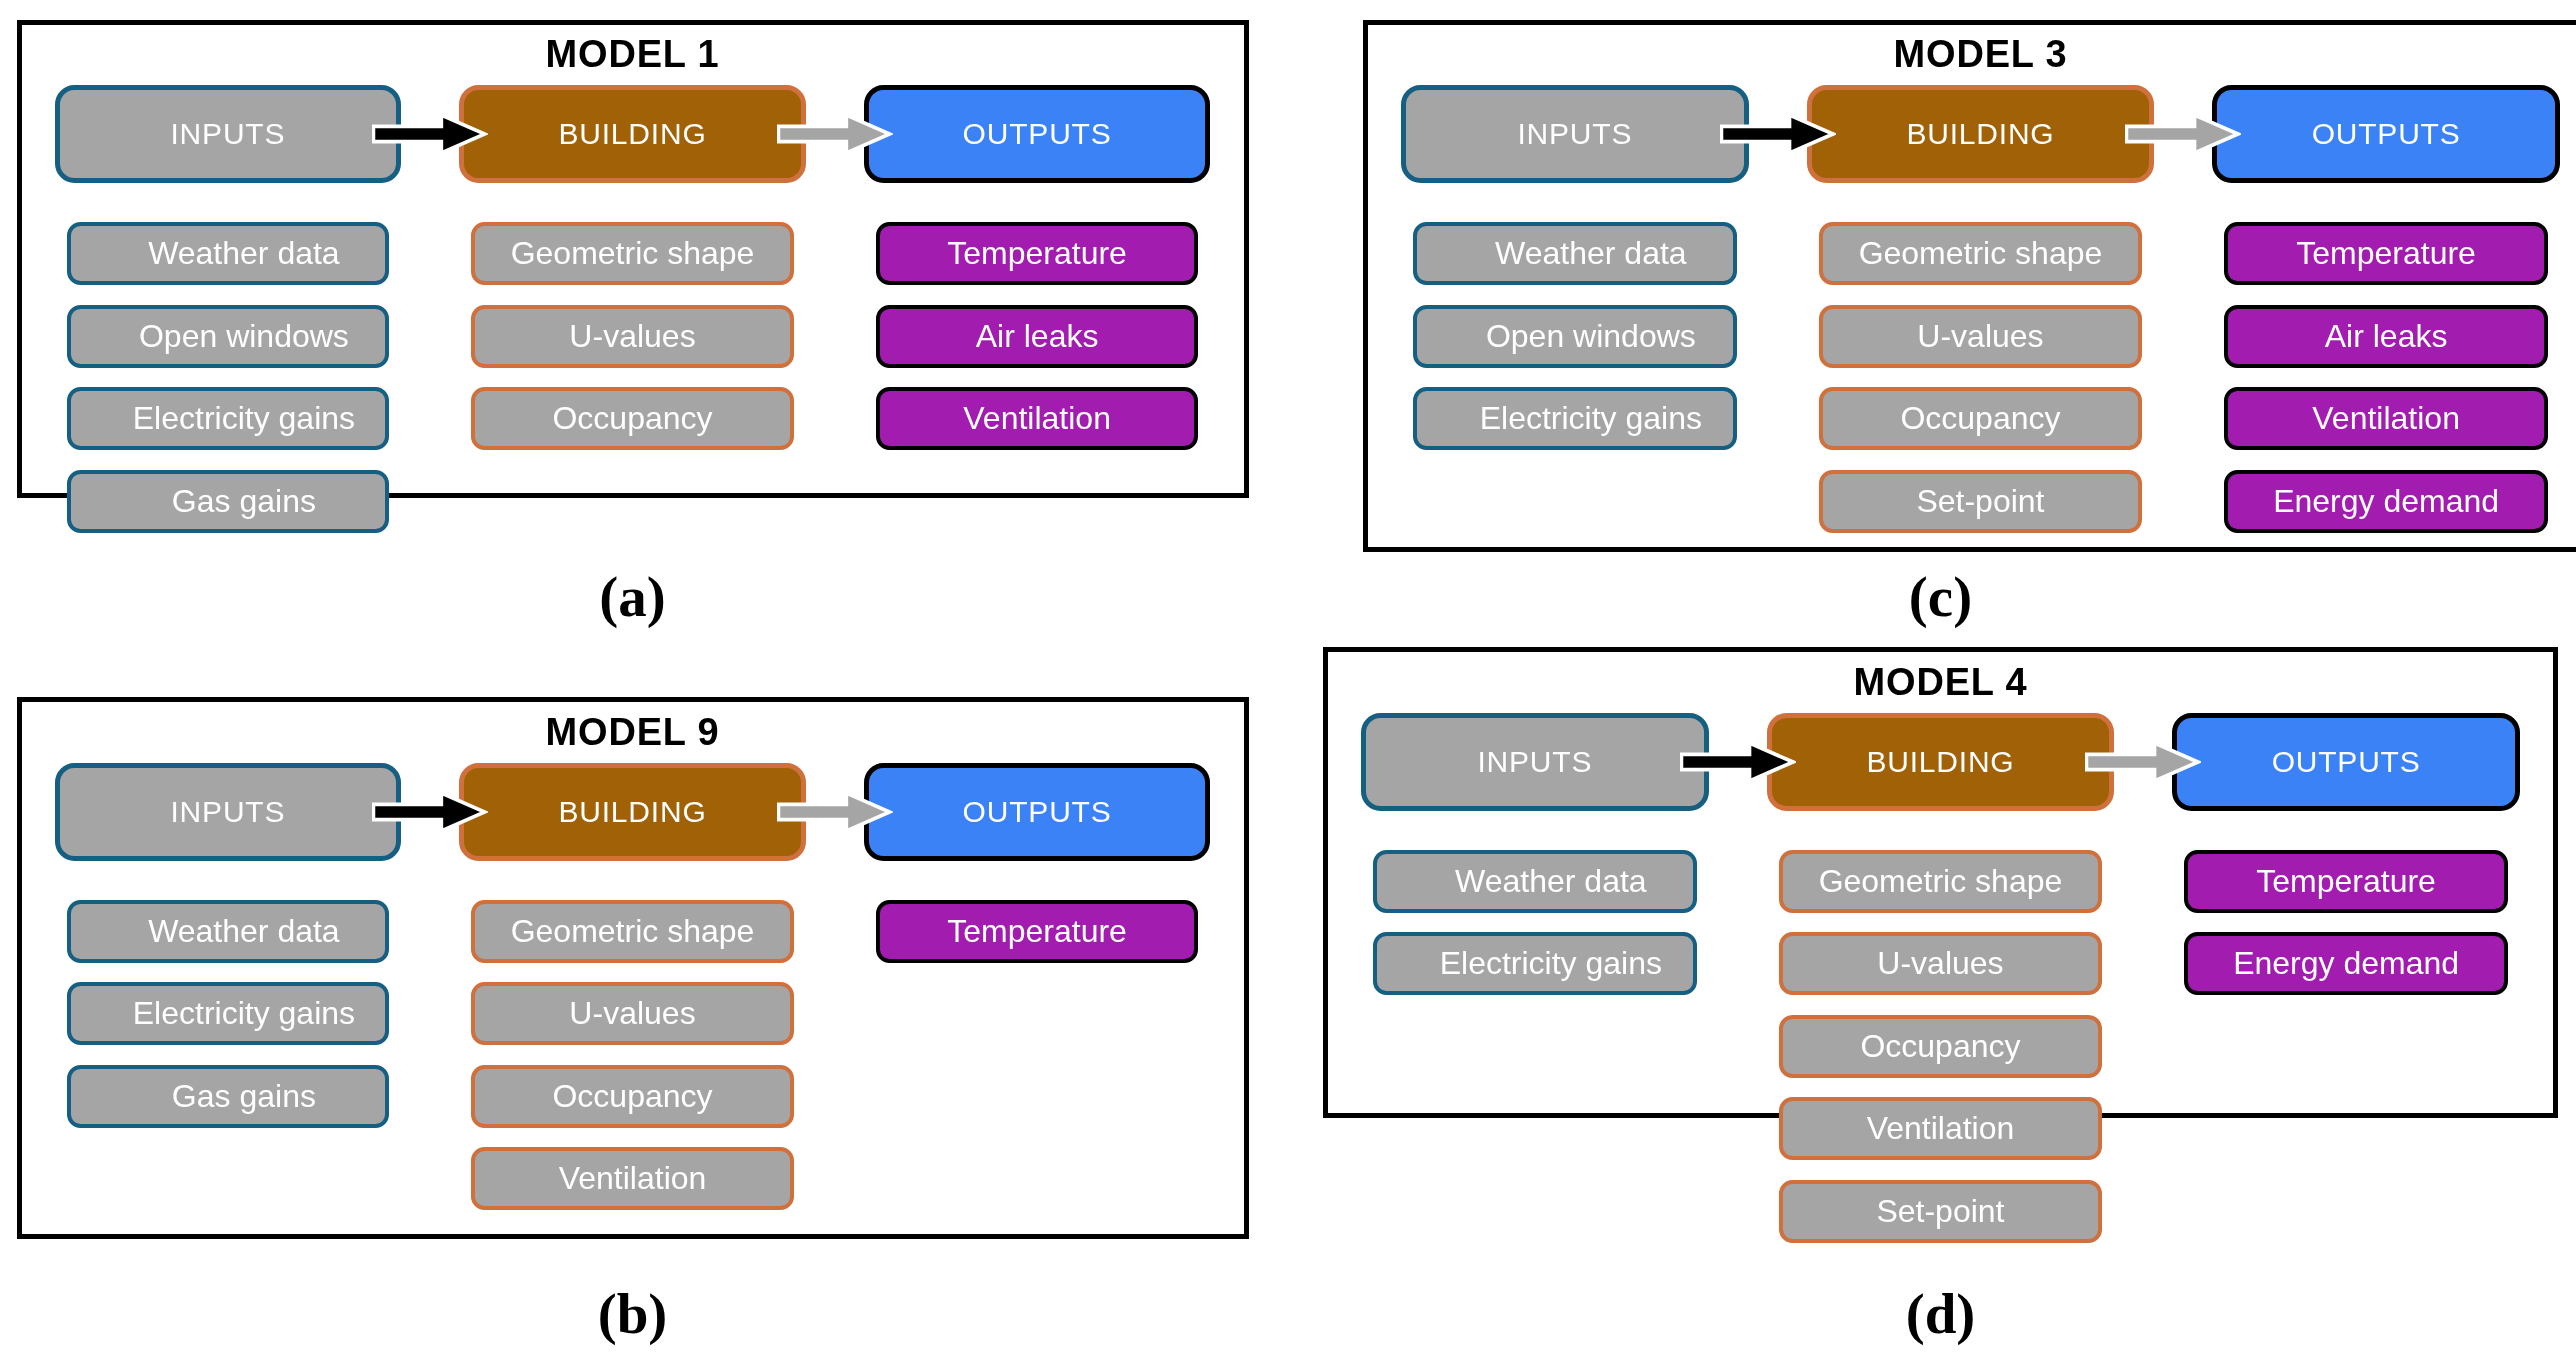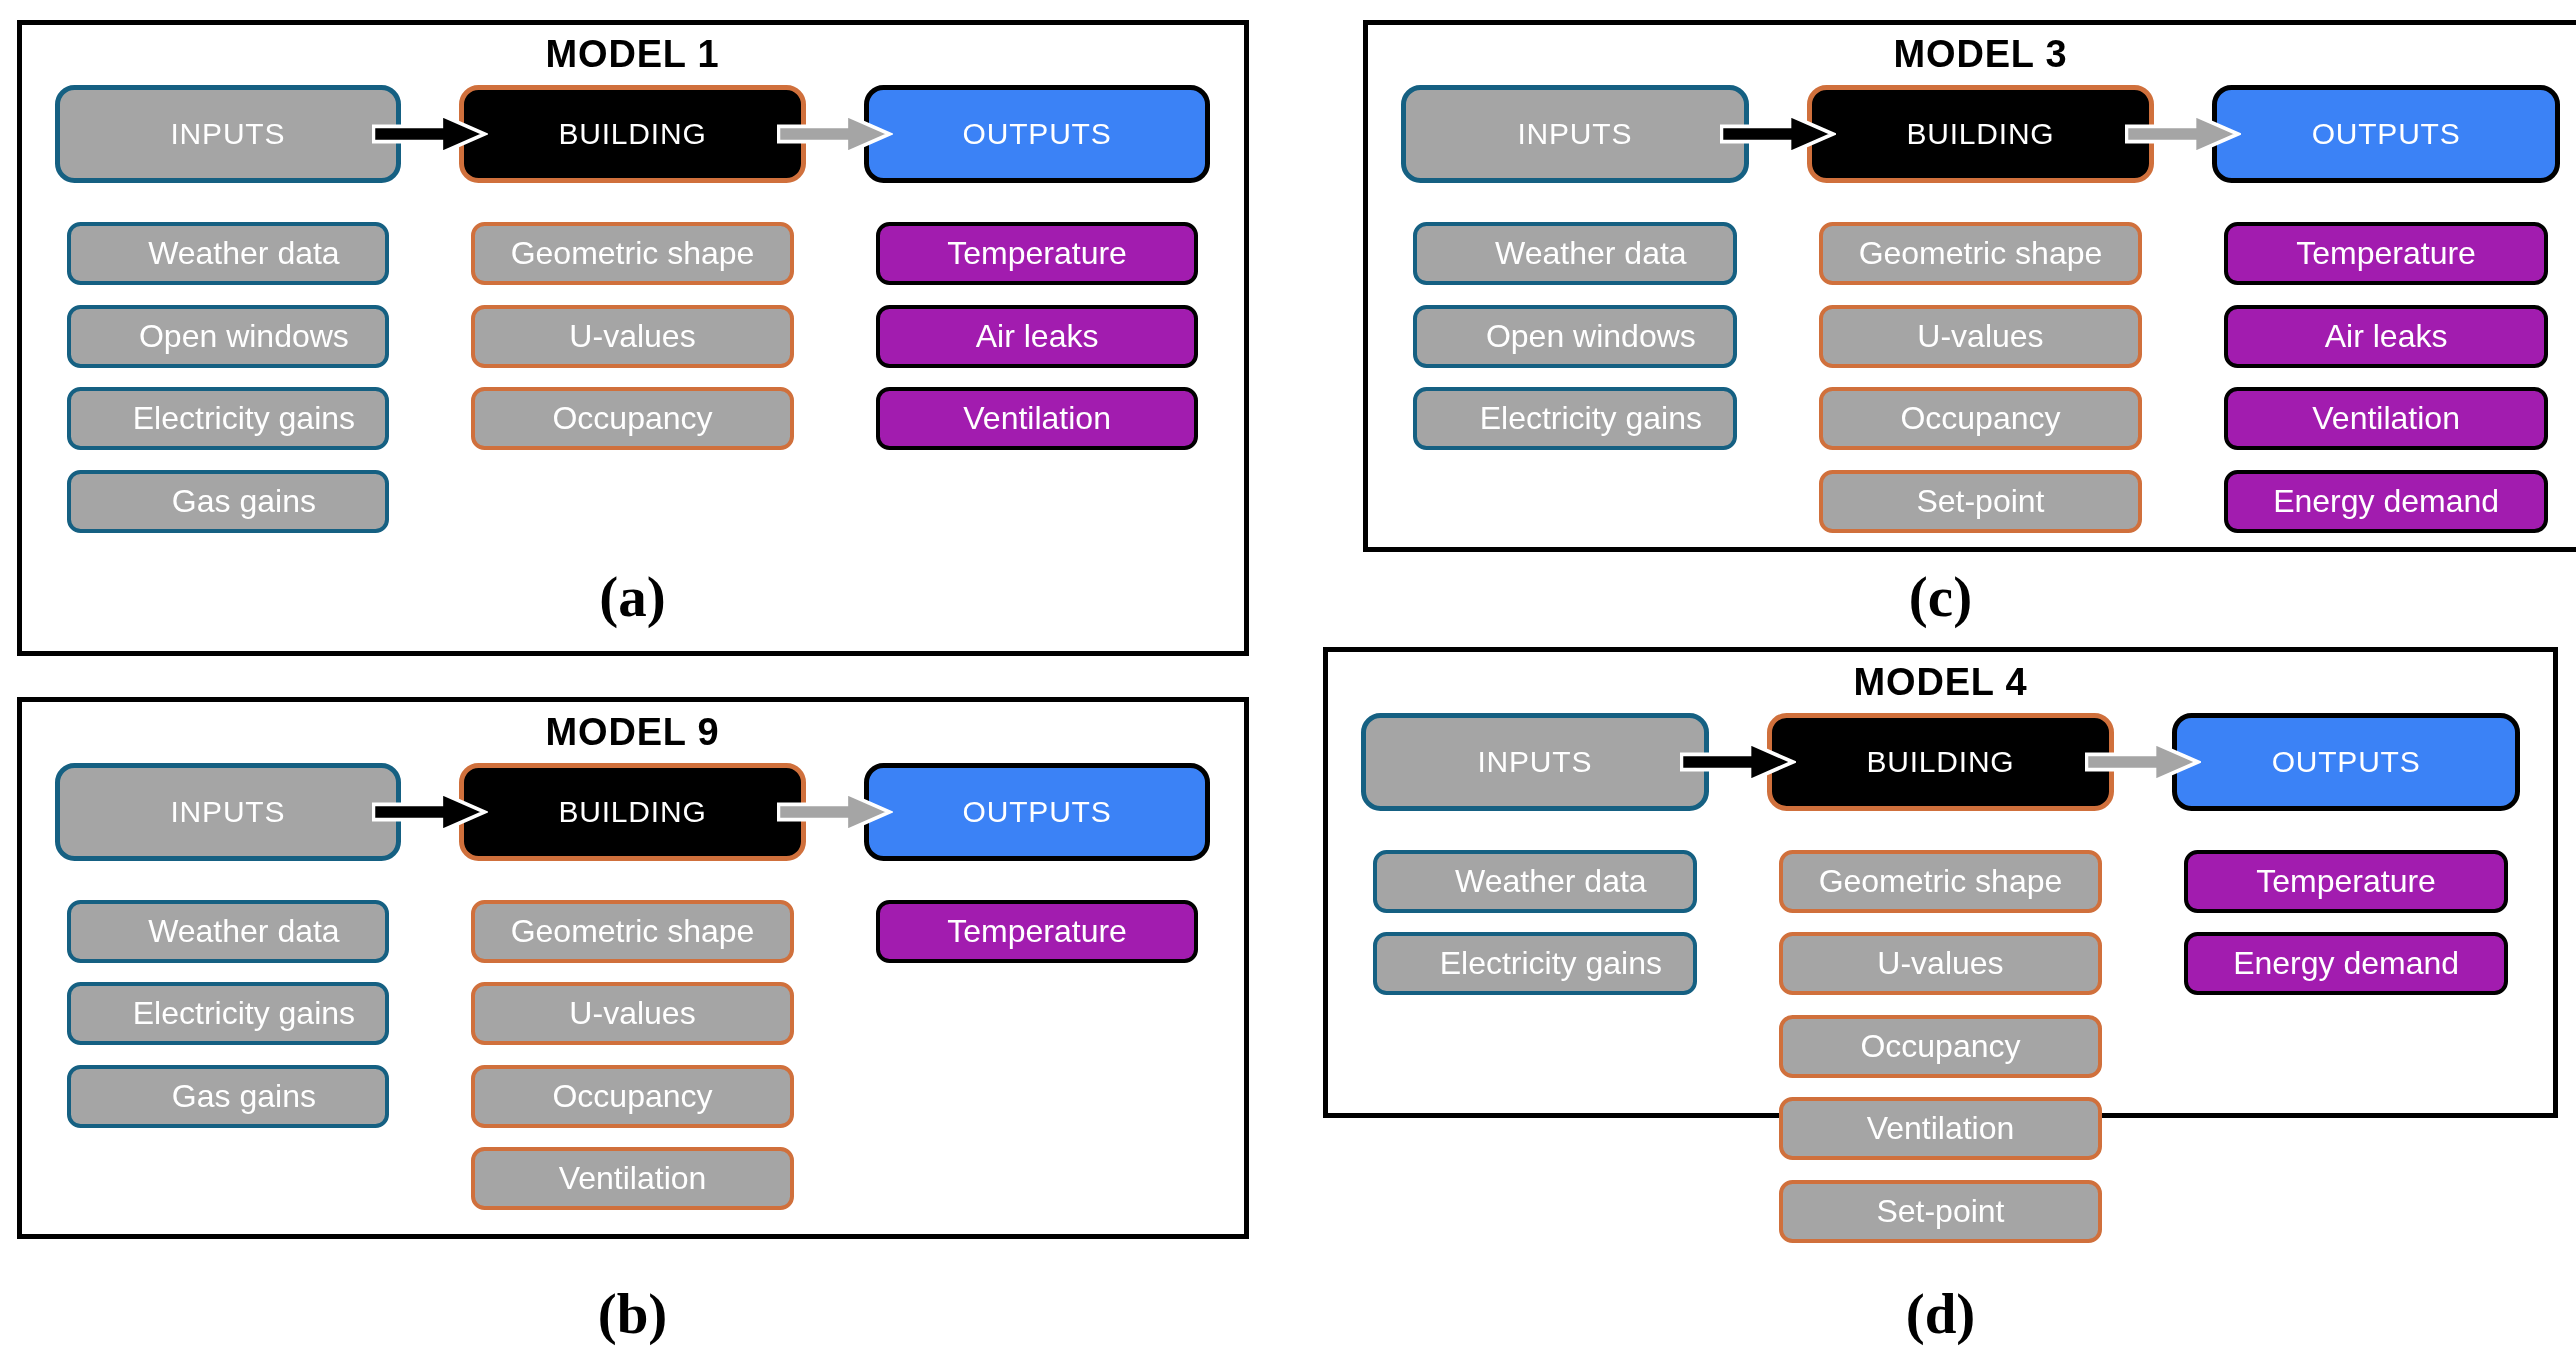--- a/index.html
+++ b/index.html
@@ -8,21 +8,21 @@
     font-family: "Liberation Sans", sans-serif;
   }
   .stage { position: absolute; inset: 0; }
 
   
   .panel {
     position: absolute; box-sizing: border-box;
     background: #ffffff; border: 5.3px solid #000000;
     padding: 4.5px 33px 0 33px;
   }
-  #panel-a { left: 16.5px;   top: 19.5px;  width: 1232px; height: 636px; }
+  #panel-a { left: 16.5px;   top: 19.5px;  width: 1232px; height: 478px; }
   #panel-c { left: 1363px; top: 19.5px;  width: 1235px; height: 532px; }
   #panel-b { left: 16.5px;   top: 697px; width: 1232px; height: 542px; }
   #panel-d { left: 1323px; top: 647px; width: 1235px; height: 471px; }
 
   .ptitle {
     margin: 3px 0 0 0; text-align: center; color: #000000;
     font-size: 38px; line-height: 44px; font-weight: 800; letter-spacing: 0.8px;
   }
 
   
@@ -30,21 +30,21 @@
     margin-top: 9px;
     display: grid; grid-template-columns: 30% 5% 30% 5% 30%;
     align-items: center;
   }
   .hbox {
     box-sizing: border-box; height: 98px; border-radius: 19.5px;
     display: flex; align-items: center; justify-content: center;
     color: #ffffff; font-size: 30px; letter-spacing: 0.8px;
   }
   .hbox.inputs   { background: #a5a5a5; border: 5.3px solid #156082; }
-  .hbox.building { background: #000000; border: 5.3px solid #d0703c; }
+  .hbox.building { background: #a16207; border: 5.3px solid #d0703c; }
   .hbox.outputs  { background: #3b82f6; border: 5.3px solid #000000; }
 
   .acell { position: relative; z-index: 2; height: 50px; }
   .acell svg {
     position: absolute; left: -50%; top: 50%; transform: translateY(-50%);
     width: 200%; height: 50px; display: block;
   }
   .arrow-black { fill: #000000; stroke: #ffffff; stroke-width: 5; }
   .arrow-gray  { fill: #a5a5a5; stroke: #ffffff; stroke-width: 5; }
 

